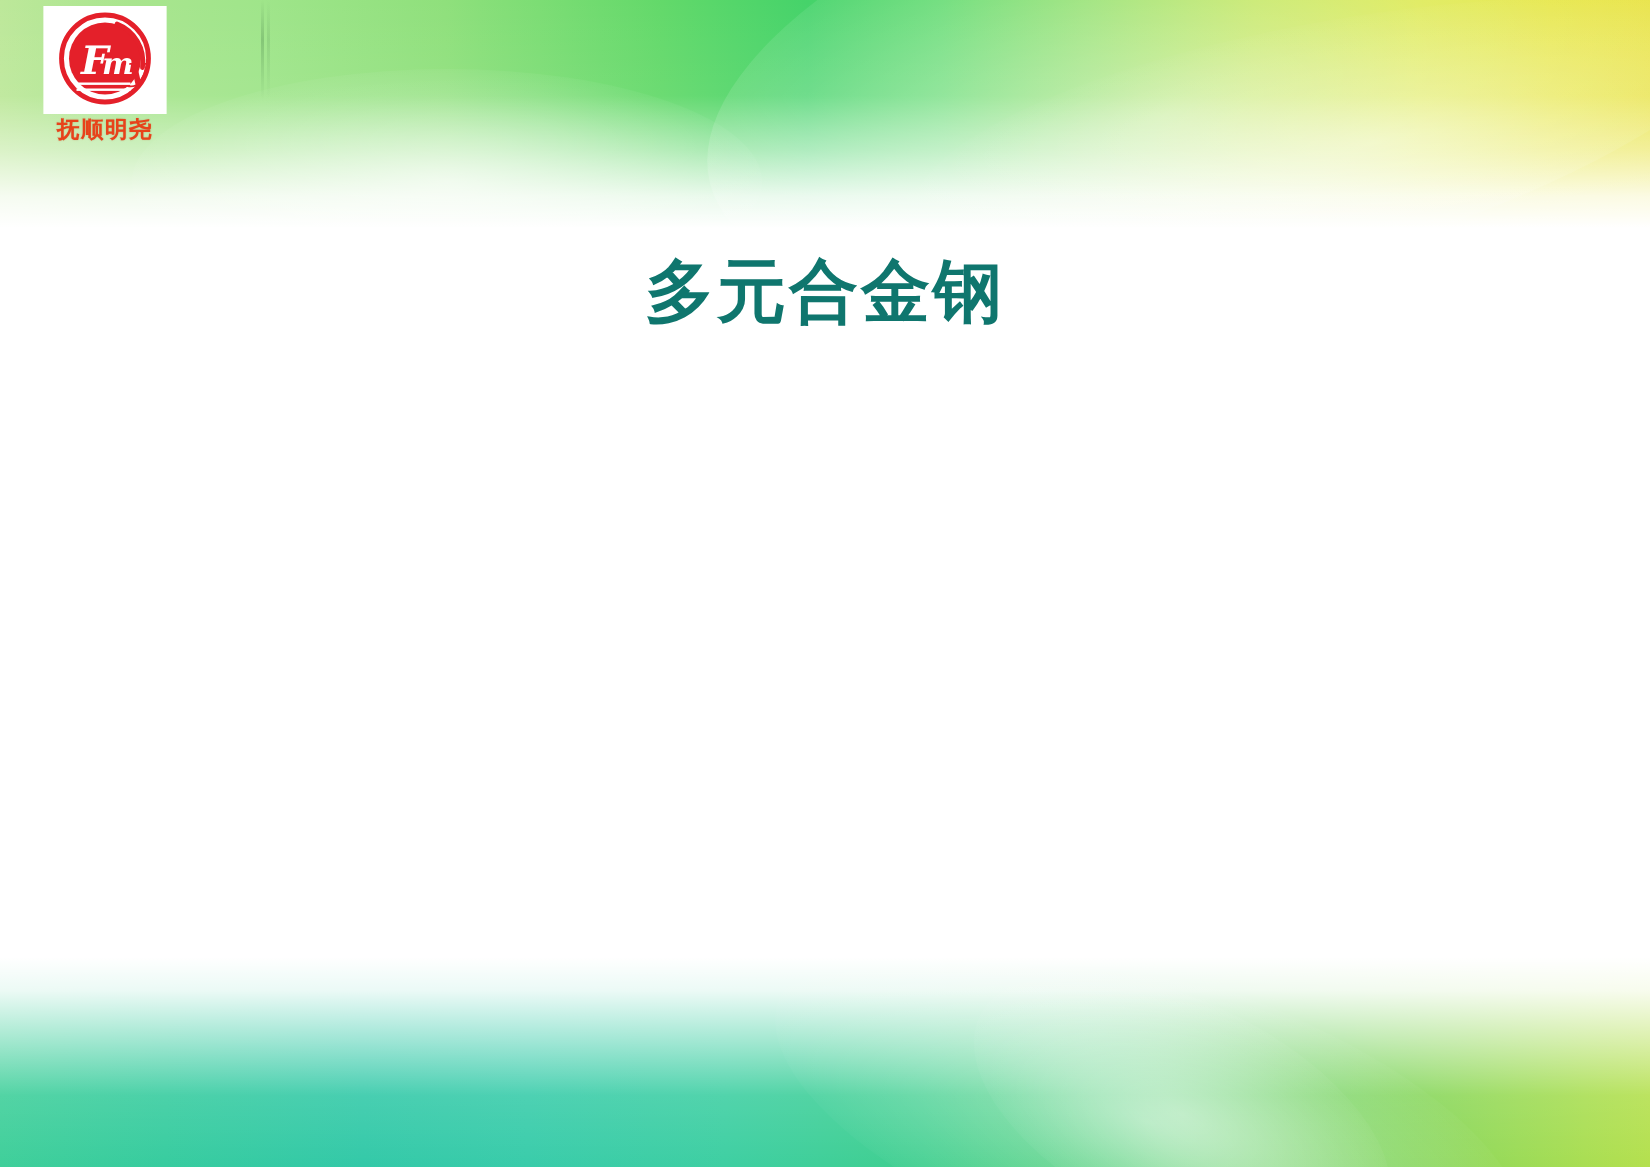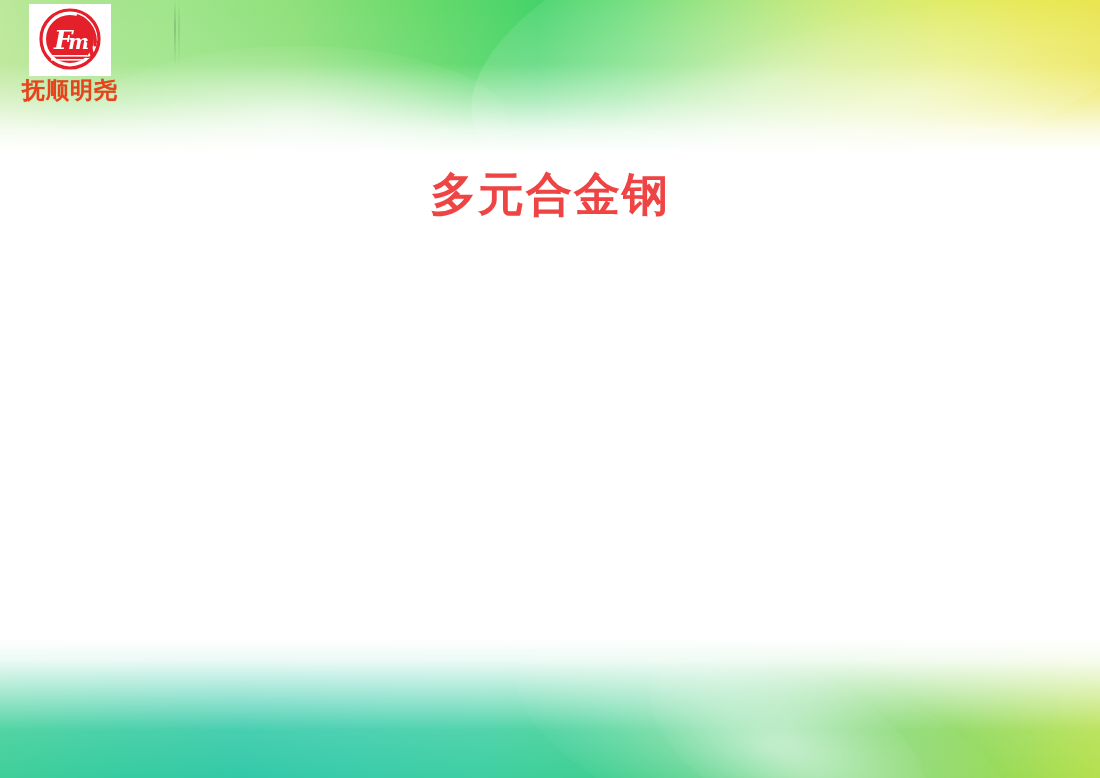--- a/index.html
+++ b/index.html
@@ -175,21 +175,21 @@
   }
   .logo-mark {
     width: 82px;
     height: 72px;
     margin: 0 auto;
     background: #ffffff;
     display: block;
   }
   .logo-name {
     margin-top: 2px;
-    font-size: 23px;
+    font-size: 15px;
     font-weight: bold;
     color: #e8421a;
     letter-spacing: 1px;
     line-height: 1.1;
     white-space: nowrap;
     text-shadow: 0 0 1px rgba(180,40,10,0.35);
   }
 
   
   .content {
@@ -202,21 +202,21 @@
   }
 
   .slide-title {
     position: absolute;
     left: 0;
     top: 164px;
     width: 1100px;
     text-align: center;
     font-size: 46px;
     font-weight: bold;
-    color: #ef4444;
+    color: #0f766e;
     letter-spacing: 2px;
     font-family: "DejaVu Sans", "Liberation Sans", sans-serif;
   }
 
   .slide-body {
     position: absolute;
     left: 128px;
     top: 266px;
     width: 900px;
     font-size: 37px;

